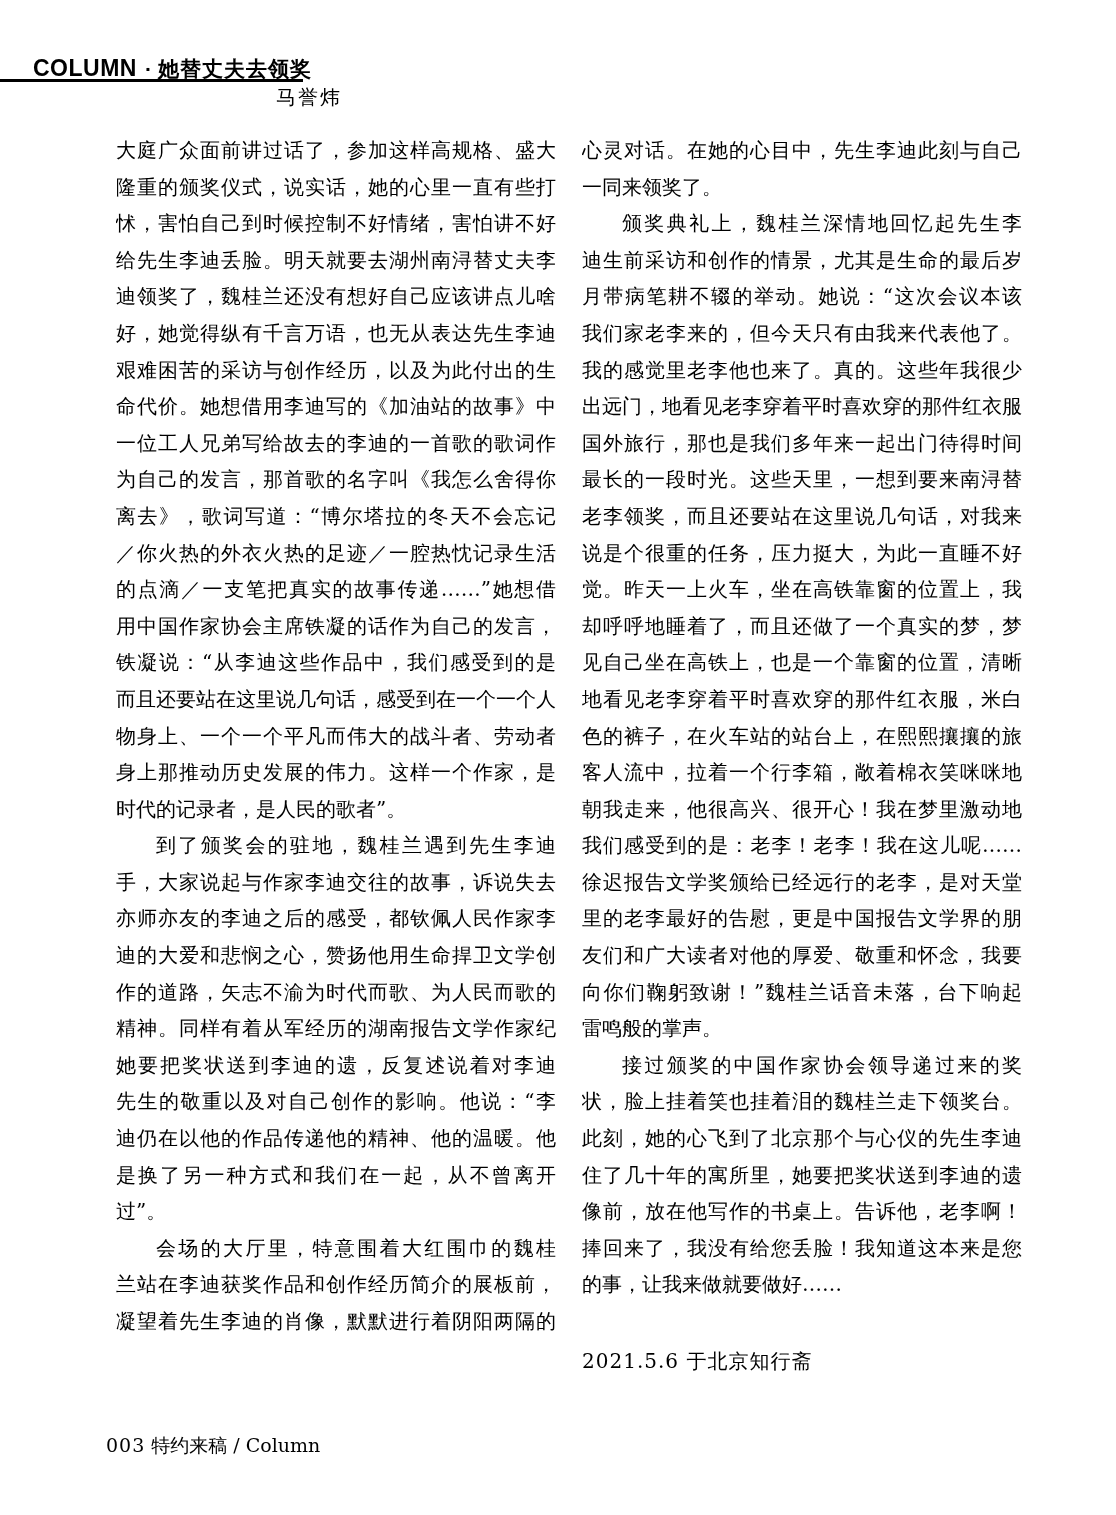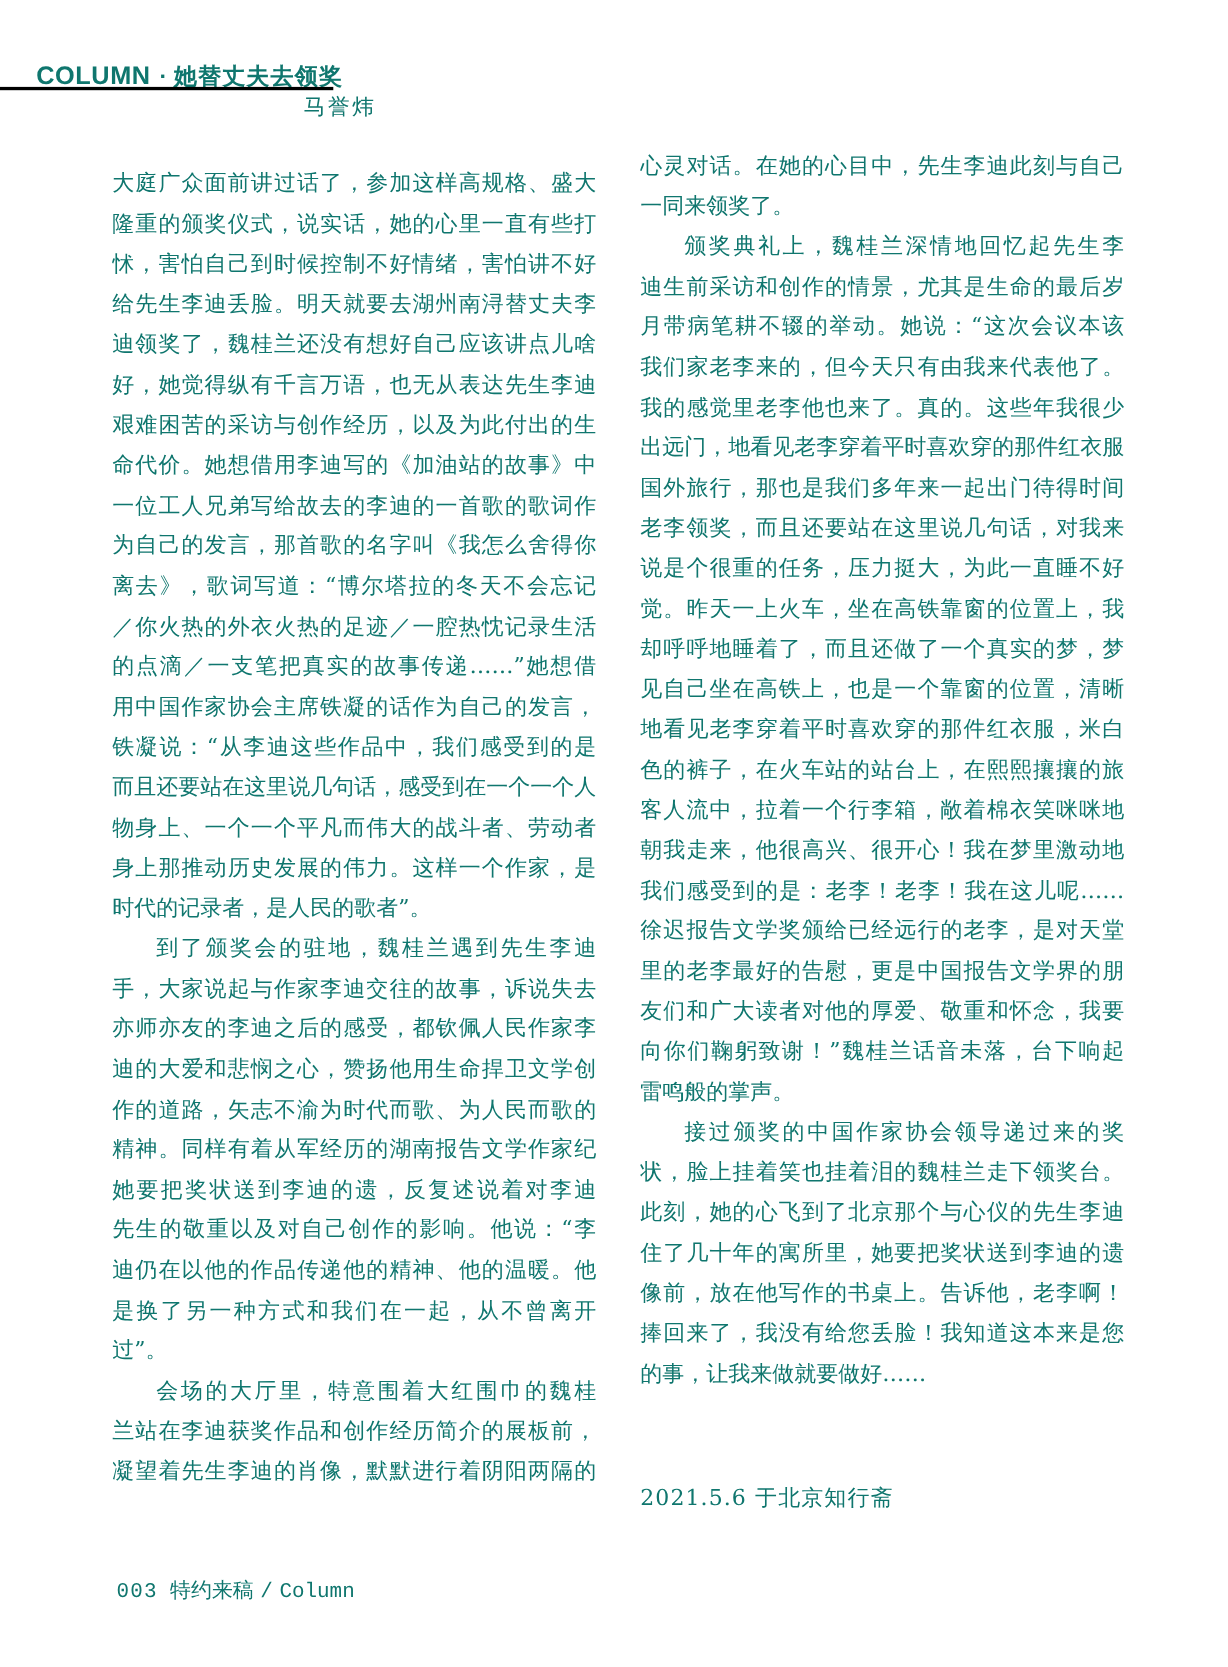--- a/index.html
+++ b/index.html
@@ -2,21 +2,21 @@
 <html><head>
 <meta charset="utf-8">
 <style>
   html,body { margin:0; padding:0; background:#ffffff; }
   .page {
     position:relative;
     width:1116px;
     height:1515px;
     background:#ffffff;
     font-family:"DejaVu Serif","Liberation Serif",serif;
-    color:#0f766e;
+    color:#000000;
     overflow:hidden;
   }
 
   
   .header-line {
     position:absolute;
     left:33px;
     top:55px;
     white-space:nowrap;
     font-family:"Liberation Sans","DejaVu Sans",sans-serif;
@@ -43,21 +43,21 @@
 
   
   .column {
     position:absolute;
     top:132px;
     width:440px;
     font-size:20px;
     line-height:36.6px;
     text-align:justify;
   }
-  .column.left  { left:102px;margin-top:16px; }
+  .column.left  { left:116px; }
   .column.right { left:582px; }
   .line { height:36.6px; overflow:hidden; }
   .line.fill   { text-align-last:justify; }
   .line.indent { text-indent:2em; }
 
   .dateline {
     position:absolute;
     left:582px;
     top:1348px;
     width:432px;
@@ -66,21 +66,20 @@
     letter-spacing:1px;
   }
 
   
   .footer {
     position:absolute;
     left:106px;
     top:1433px;
     font-size:19px;
     white-space:nowrap;
-    font-family:Liberation Mono, monospace;
   }
   .footer .pg { letter-spacing:1px; }
   .footer .sep { margin:0 6px; }
 </style>
 </head>
 <body>
 
 <div class="page">
 
   <header>
@@ -130,20 +129,21 @@
     <section class="column right" id="col-right">
         <div class="line fill">心灵对话。在她的心目中，先生李迪此刻与自己</div>
         <div class="line">一同来领奖了。</div>
         <div class="line indent fill">颁奖典礼上，魏桂兰深情地回忆起先生李</div>
         <div class="line fill">迪生前采访和创作的情景，尤其是生命的最后岁</div>
         <div class="line fill">月带病笔耕不辍的举动。她说：“这次会议本该</div>
         <div class="line fill">我们家老李来的，但今天只有由我来代表他了。</div>
         <div class="line fill">我的感觉里老李他也来了。真的。这些年我很少</div>
         <div class="line fill">出远门，地看见老李穿着平时喜欢穿的那件红衣服</div>
         <div class="line fill">国外旅行，那也是我们多年来一起出门待得时间</div>
+        <div class="line fill">最长的一段时光。这些天里，一想到要来南浔替</div>
         <div class="line fill">老李领奖，而且还要站在这里说几句话，对我来</div>
         <div class="line fill">说是个很重的任务，压力挺大，为此一直睡不好</div>
         <div class="line fill">觉。昨天一上火车，坐在高铁靠窗的位置上，我</div>
         <div class="line fill">却呼呼地睡着了，而且还做了一个真实的梦，梦</div>
         <div class="line fill">见自己坐在高铁上，也是一个靠窗的位置，清晰</div>
         <div class="line fill">地看见老李穿着平时喜欢穿的那件红衣服，米白</div>
         <div class="line fill">色的裤子，在火车站的站台上，在熙熙攘攘的旅</div>
         <div class="line fill">客人流中，拉着一个行李箱，敞着棉衣笑咪咪地</div>
         <div class="line fill">朝我走来，他很高兴、很开心！我在梦里激动地</div>
         <div class="line fill">我们感受到的是：老李！老李！我在这儿呢……</div>

